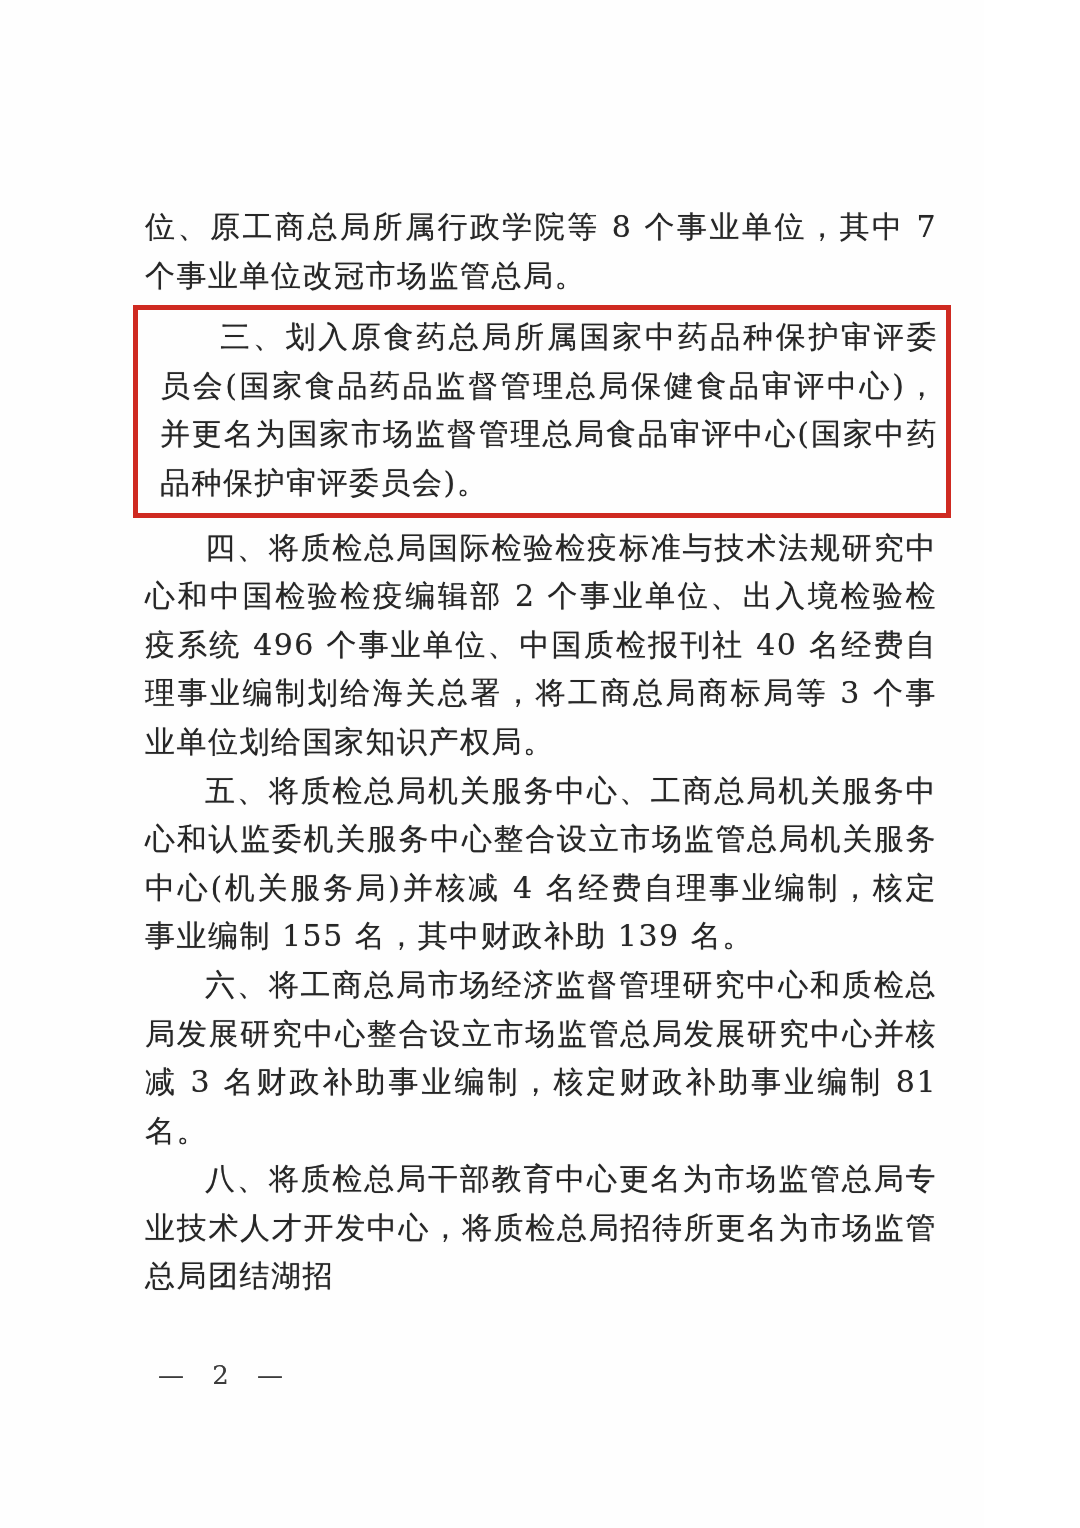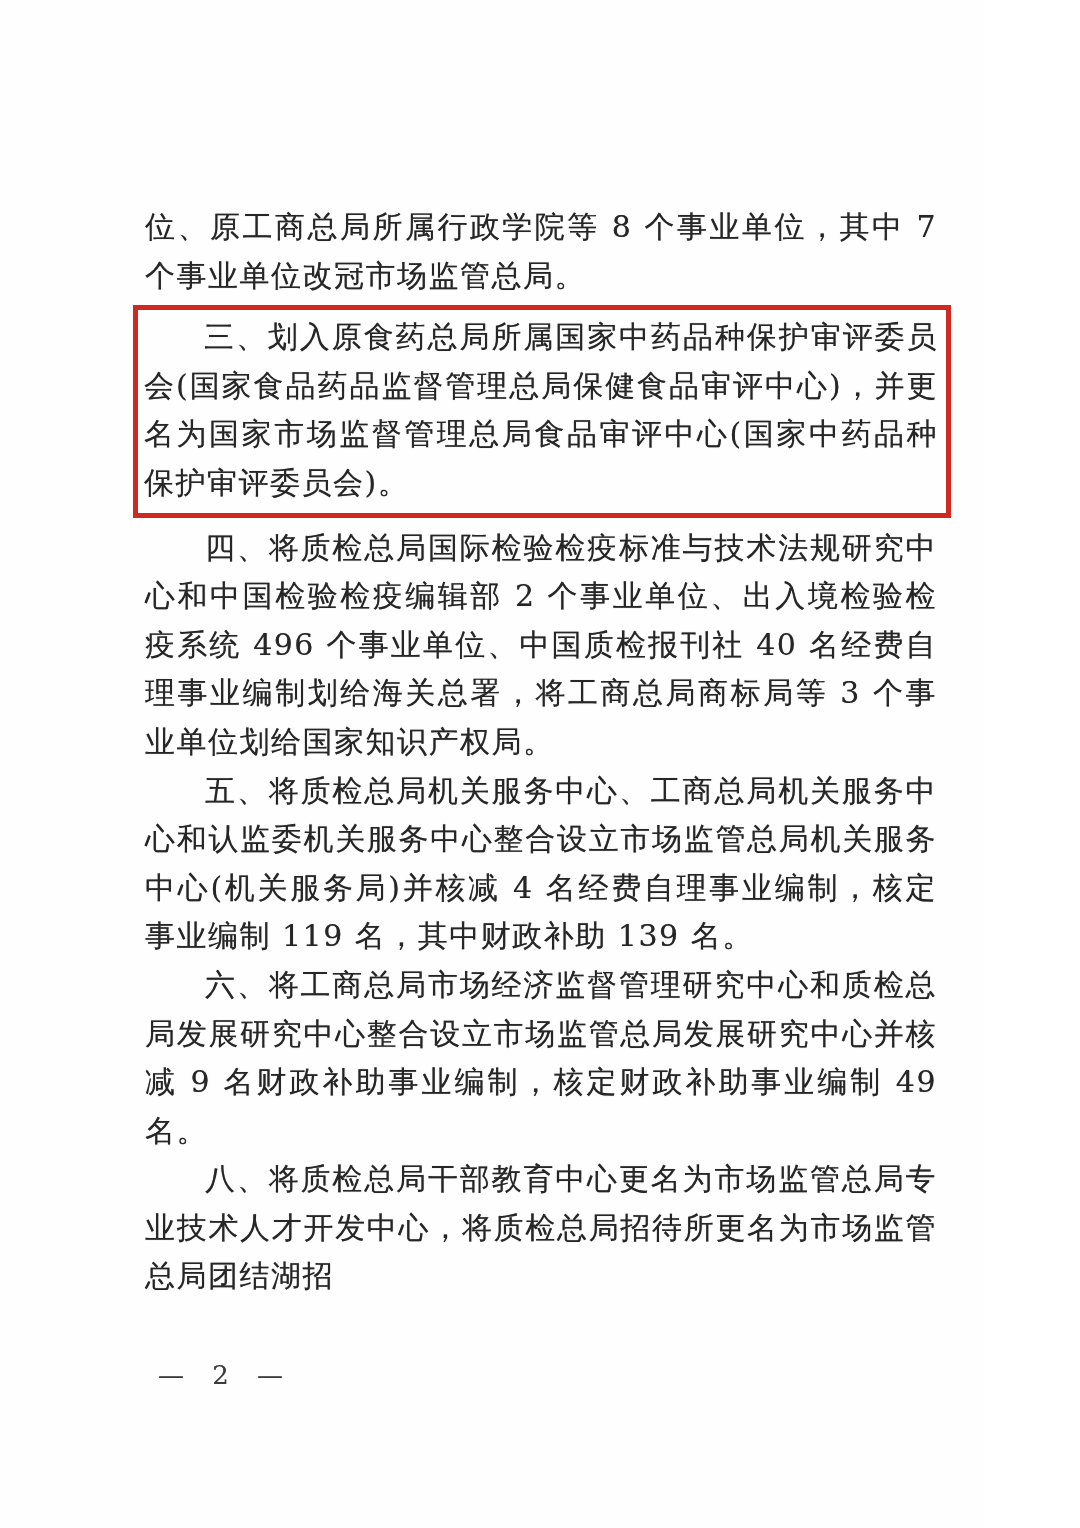--- a/index.html
+++ b/index.html
@@ -25,21 +25,21 @@
     text-align: justify;
     text-justify: inter-ideograph;
     letter-spacing: 1.5px;
     text-shadow: 0 0 0.7px rgba(20,20,20,0.55);
     word-break: break-all;
   }
   .indent { text-indent: 2em; }
   .highlight-box {
     border: 5px solid #a3a3a3;
     margin: 5px -14px 6px -12px;
-    padding: 3px 8px 5px 6px;
+    padding: 3px 8px 5px 22px;
   }
   .page-num {
     position: absolute;
     left: 158px;
     top: 1360px;
     font-size: 26px;
     letter-spacing: 10px;
     color: #3c3c3c;
     text-shadow: 0 0 0.6px rgba(40,40,40,0.5);
   }
@@ -51,23 +51,23 @@
   <div class="content">
 
     <p class="para">位、原工商总局所属行政学院等 8 个事业单位，其中 7 个事业单位改冠市场监管总局。</p>
 
     <div class="highlight-box" style="border-color: rgb(207, 42, 33);">
       <p class="para indent">三、划入原食药总局所属国家中药品种保护审评委员会(国家食品药品监督管理总局保健食品审评中心)，并更名为国家市场监督管理总局食品审评中心(国家中药品种保护审评委员会)。</p>
     </div>
 
     <p class="para indent">四、将质检总局国际检验检疫标准与技术法规研究中心和中国检验检疫编辑部 2 个事业单位、出入境检验检疫系统 496 个事业单位、中国质检报刊社 40 名经费自理事业编制划给海关总署，将工商总局商标局等 3 个事业单位划给国家知识产权局。</p>
 
-    <p class="para indent">五、将质检总局机关服务中心、工商总局机关服务中心和认监委机关服务中心整合设立市场监管总局机关服务中心(机关服务局)并核减 4 名经费自理事业编制，核定事业编制 119 名，其中财政补助 139 名。</p>
+    <p class="para indent">五、将质检总局机关服务中心、工商总局机关服务中心和认监委机关服务中心整合设立市场监管总局机关服务中心(机关服务局)并核减 4 名经费自理事业编制，核定事业编制 155 名，其中财政补助 139 名。</p>
 
-    <p class="para indent">六、将工商总局市场经济监督管理研究中心和质检总局发展研究中心整合设立市场监管总局发展研究中心并核减 9 名财政补助事业编制，核定财政补助事业编制 49 名。</p>
+    <p class="para indent">六、将工商总局市场经济监督管理研究中心和质检总局发展研究中心整合设立市场监管总局发展研究中心并核减 3 名财政补助事业编制，核定财政补助事业编制 81 名。</p>
 
 
     <p class="para indent">八、将质检总局干部教育中心更名为市场监管总局专业技术人才开发中心，将质检总局招待所更名为市场监管总局团结湖招</p>
 
   </div>
 
   <div class="page-num">— 2 —</div>
 </div>
 
 </body></html>

